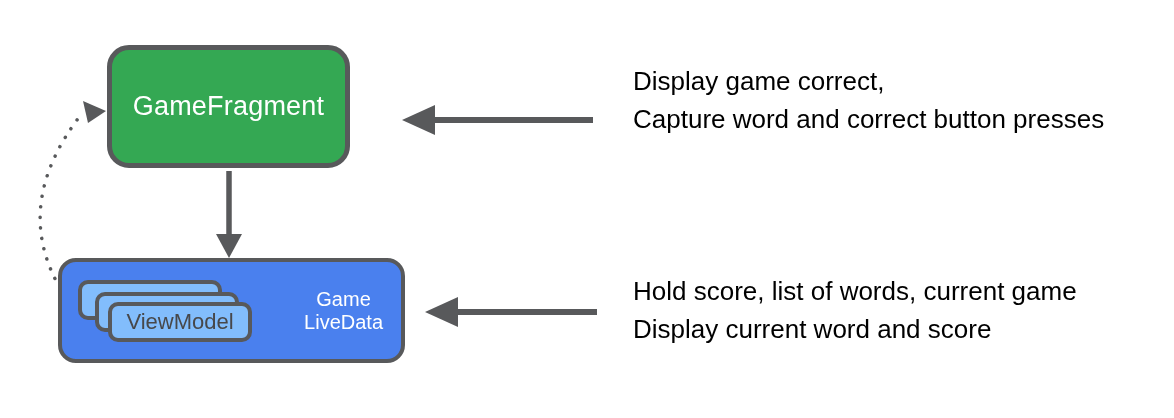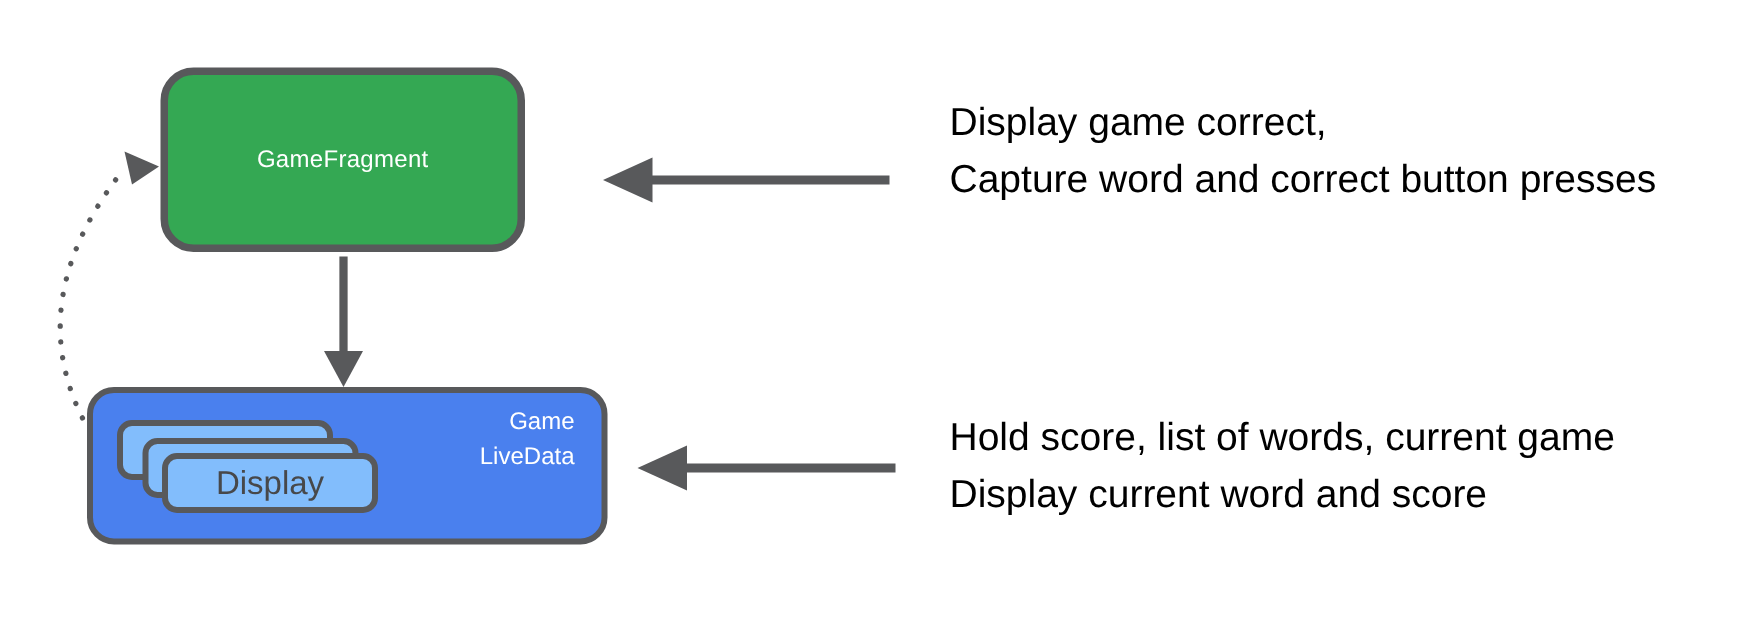--- a/index.html
+++ b/index.html
@@ -43,21 +43,21 @@
     width: 243px; height: 123px;
     background: var(--box-green);
     border: 5px solid var(--stroke-gray);
     border-radius: 22px;
     display: flex;
     align-items: center;
     justify-content: center;
   }
   .fragment-box .box-label {
     color: var(--label-white);
-    font-size: 16px;
+    font-size: 27px;
     letter-spacing: 0.2px;
   }
 
   .viewmodel-box {
     left: 58px; top: 258px;
     width: 347px; height: 105px;
     background: var(--box-blue);
     border: 4px solid var(--stroke-gray);
     border-radius: 18px;
   }
@@ -77,24 +77,24 @@
     align-items: center;
     justify-content: center;
   }
   .livedata-card.front .card-label {
     color: var(--livedata-text);
     font-size: 22px;
   }
 
   .viewmodel-label {
     position: absolute;
-    right: 18px; top: 8px;
-    text-align: right;
+    right: 18px; top: 26px;
+    text-align: center;
     color: var(--label-white);
-    font-size: 16px;
+    font-size: 20px;
     line-height: 23px;
   }
 
   .note {
     position: absolute;
     left: 633px;
     color: var(--note-text);
     font-size: 26px;
     line-height: 38px;
     white-space: nowrap;
@@ -132,21 +132,21 @@
   </svg>
 
   <div class="box fragment-box">
     <span class="box-label">GameFragment</span>
   </div>
 
   <div class="box viewmodel-box">
     <div class="livedata-card back"></div>
     <div class="livedata-card mid"></div>
     <div class="livedata-card front">
-      <span class="card-label">Display</span>
+      <span class="card-label">ViewModel</span>
     </div>
     <div class="viewmodel-label">
       <div>Game</div>
       <div>LiveData</div>
     </div>
   </div>
 
   <div class="note fragment-note">
     <div>Display game correct,</div>
     <div>Capture word and correct button presses</div>

